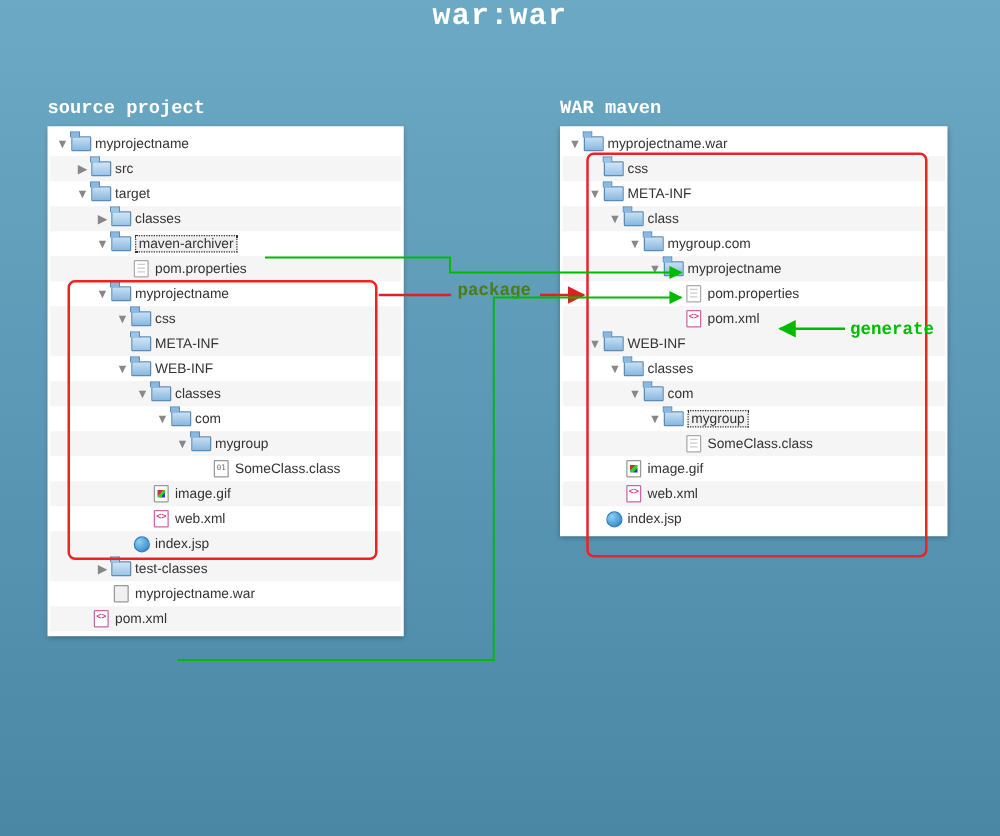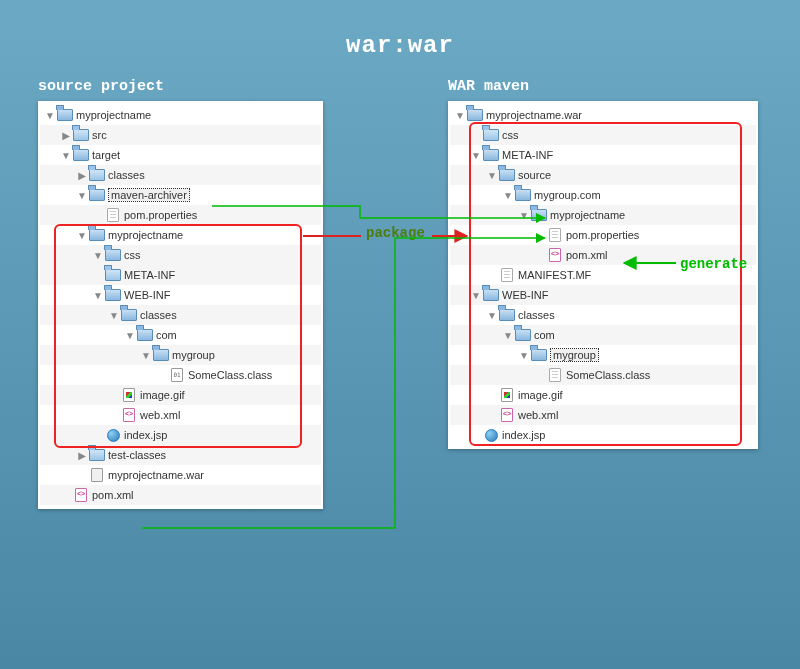--- a/index.html
+++ b/index.html
@@ -11,21 +11,21 @@
   height: 669px;
   position: relative;
   overflow: hidden;
 }
 .title {
   text-align: center;
   color: #fff;
   font-family: "Courier New", monospace;
   font-size: 24px;
   font-weight: bold;
-  padding: 32px 0 10px;
+  padding: 0 0 10px;
   letter-spacing: 1px;
 }
 .panel-label {
   color: #fff;
   font-family: "Courier New", monospace;
   font-size: 15px;
   font-weight: bold;
   margin-bottom: 6px;
 }
 .panel {
@@ -317,21 +317,21 @@
             <span class="i-folder-open"></span>
           </span>
           <span class="label">META-INF</span>
         </div>
         <div class="row odd">
           <span class="indent" style="width: 36px;"></span>
           <span class="arrow">▼</span>
           <span class="icon">
             <span class="i-folder-open"></span>
           </span>
-          <span class="label">source</span>
+          <span class="label">class</span>
         </div>
         <div class="row">
           <span class="indent" style="width: 52px;"></span>
           <span class="arrow">▼</span>
           <span class="icon">
             <span class="i-folder-open"></span>
           </span>
           <span class="label">mygroup.com</span>
         </div>
         <div class="row odd">
@@ -350,28 +350,20 @@
           </span>
           <span class="label">pom.properties</span>
         </div>
         <div class="row odd">
           <span class="indent" style="width: 84px;"></span>
           <span class="arrow blank">▼</span>
           <span class="icon">
             <span class="i-file-xml"></span>
           </span>
           <span class="label">pom.xml</span>
-        </div>
-        <div class="row">
-          <span class="indent" style="width: 36px;"></span>
-          <span class="arrow blank">▼</span>
-          <span class="icon">
-            <span class="i-file"></span>
-          </span>
-          <span class="label">MANIFEST.MF</span>
         </div>
         <div class="row odd">
           <span class="indent" style="width: 20px;"></span>
           <span class="arrow">▼</span>
           <span class="icon">
             <span class="i-folder-open"></span>
           </span>
           <span class="label">WEB-INF</span>
         </div>
         <div class="row">

